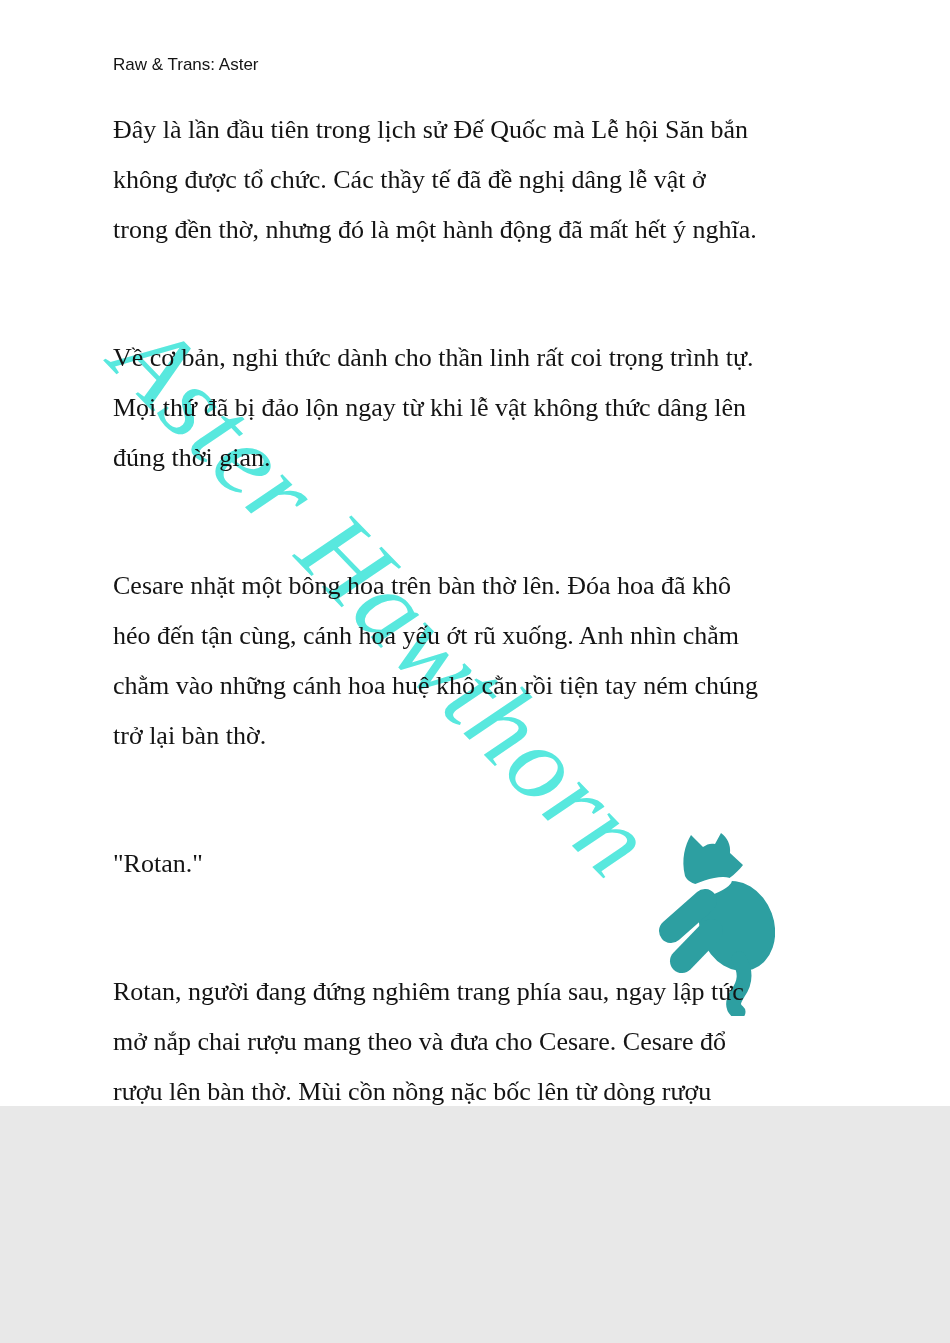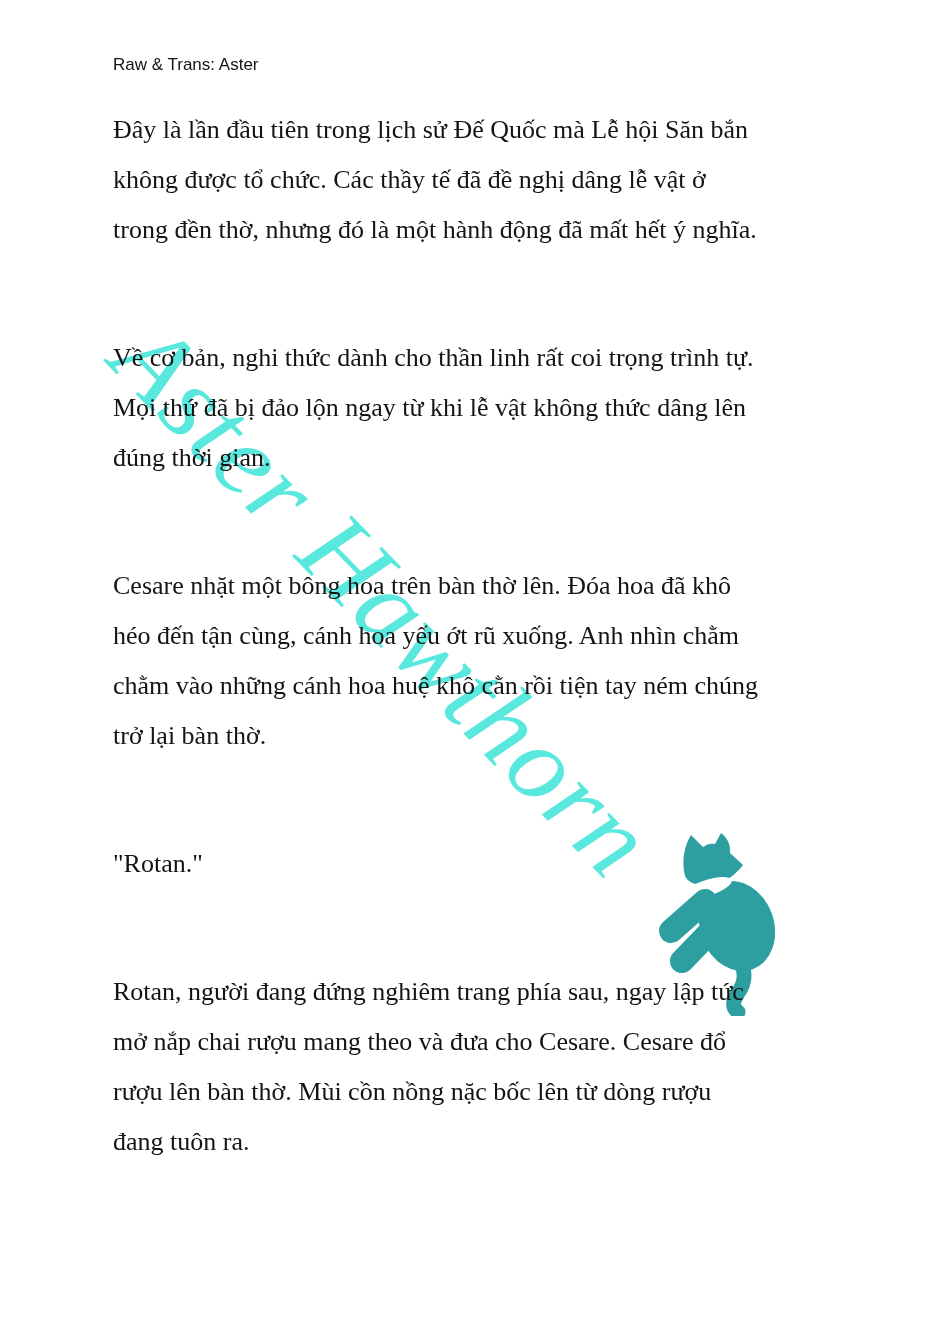--- a/index.html
+++ b/index.html
@@ -6,21 +6,21 @@
     --bg: #ffffff;
     --text: #141414;
     --wm-color: #58e8de;
     --cat-color: #2d9fa1;
   }
   * { margin: 0; padding: 0; box-sizing: border-box; }
   html, body { background: #e8e8e8; }
   .page {
     position: relative;
     width: 950px;
-    height: 1343px;
+    height: 1106px;
     background: var(--bg);
     overflow: hidden;
     font-family: "Liberation Serif", serif;
   }
   .credit {
     position: absolute;
     left: 113px;
     top: 55px;
     font-family: "Liberation Sans", sans-serif;
     font-size: 17px;

